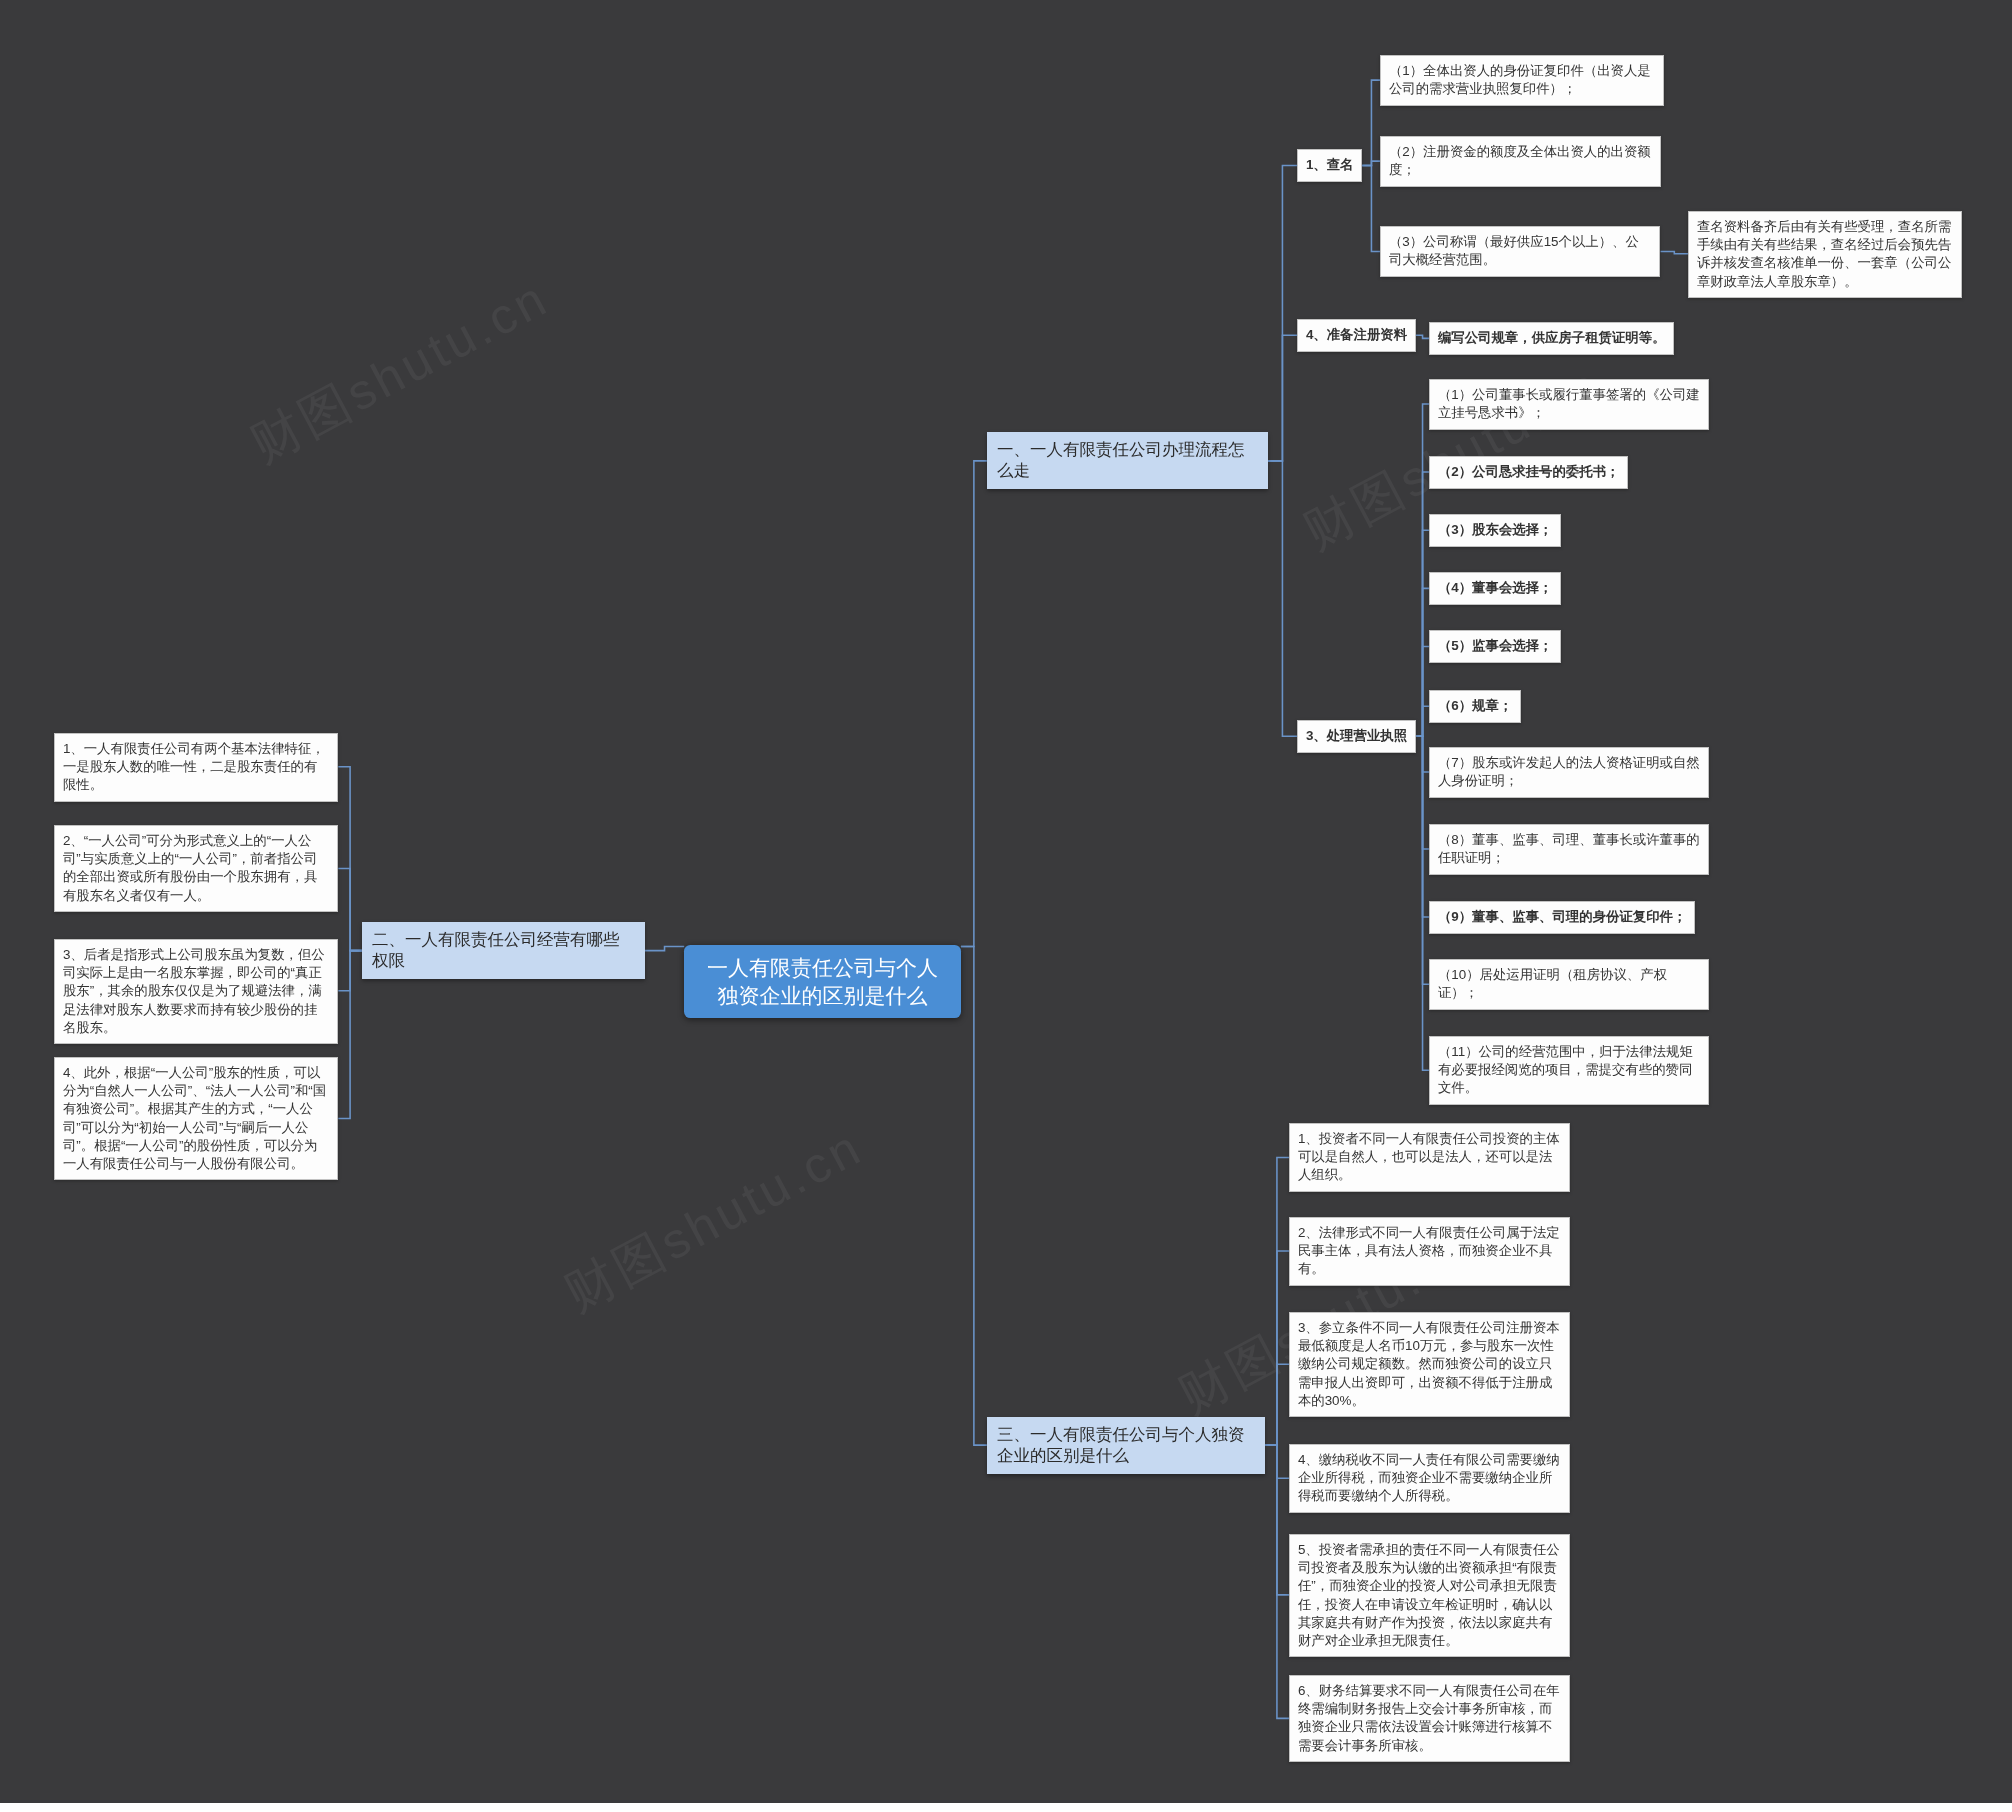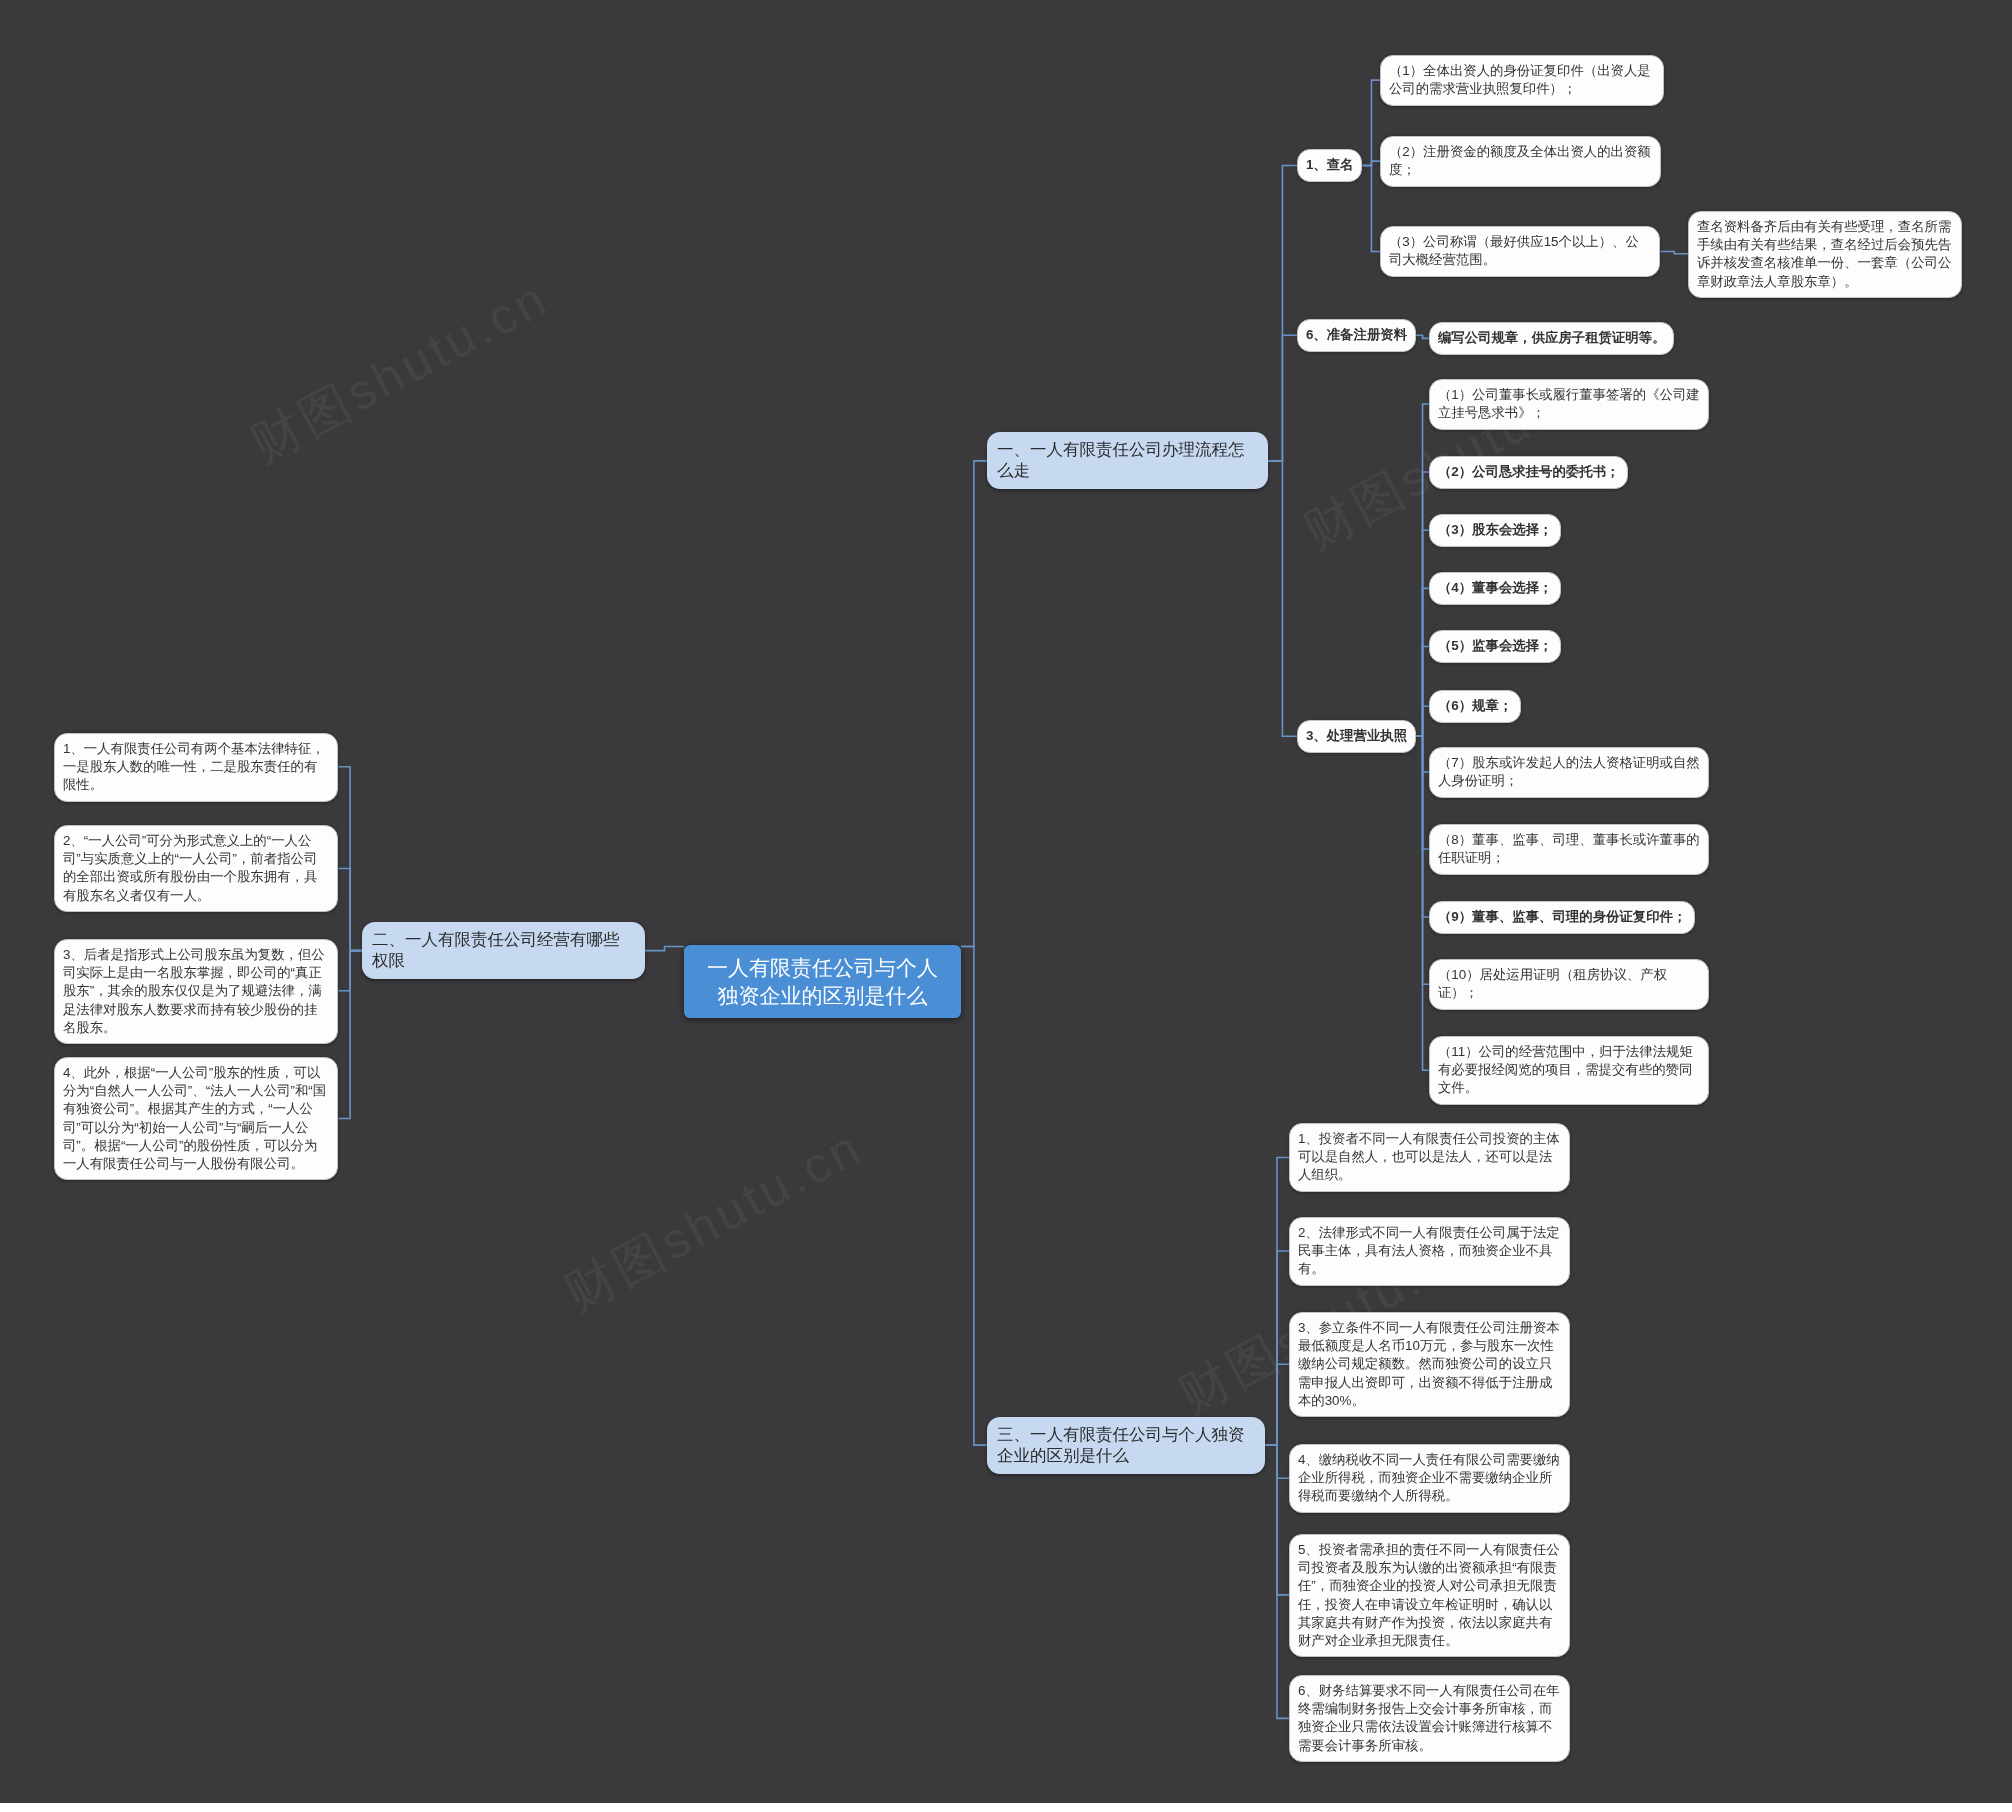--- a/index.html
+++ b/index.html
@@ -4,21 +4,21 @@
 <style>
   * { margin:0; padding:0; box-sizing:border-box; }
   html,body { background:#2e2e30; }
   #canvas {
     position:relative; width:2013px; height:1812px; overflow:hidden;
     background:var(--canvas-bg,#3a3a3c);
     font-family:"Liberation Sans","DejaVu Sans",sans-serif;
   }
   #connectors { position:absolute; left:0; top:0; width:2013px; height:1812px; }
   #connectors path { fill:none; stroke:var(--line,#6a93c8); stroke-width:2; }
-  .node { position:absolute; border-radius:13px; }
+  .node { position:absolute; border-radius:0; }
   .root {
     background:var(--root-bg,#4a8ed5); color:#ffffff; font-size:21px; line-height:1.3;
     padding:9.4px 12.6px; text-align:center; border-radius:6.3px;
     box-shadow:0 1.6px 6.3px rgba(0,0,0,.45);
     margin-top:35px;
   }
   .topic {
     background:var(--topic-bg,#c6d9f1); color:#2b2b2b; font-size:16.5px; line-height:1.3;
     padding:7px 10px; box-shadow:0 1.6px 3.9px rgba(0,0,0,.35);
   }
@@ -79,21 +79,21 @@
   <div class="watermark" style="left:550px;top:1187px">财图shutu.cn</div>
   <div class="watermark" style="left:1164px;top:1289px">财图shutu.cn</div>
 
   <div class="node root" style="left:684px;top:910px;width:277px">一人有限责任公司与个人独资企业的区别是什么</div>
 
   <div class="node topic" style="left:987px;top:432px;width:281px">一、一人有限责任公司办理流程怎么走</div>
   <div class="node topic" style="left:362px;top:922px;width:283px">二、一人有限责任公司经营有哪些权限</div>
   <div class="node topic" style="left:987px;top:1417px;width:278px">三、一人有限责任公司与个人独资企业的区别是什么</div>
 
   <div class="node child nowrap" style="left:1297px;top:149px">1、查名</div>
-  <div class="node child nowrap" style="left:1297px;top:319px">6、准备注册资料</div>
+  <div class="node child nowrap" style="left:1297px;top:319px">4、准备注册资料</div>
   <div class="node child nowrap" style="left:1297px;top:720px">3、处理营业执照</div>
 
   <div class="node child" style="left:1380px;top:55px;width:284px">（1）全体出资人的身份证复印件（出资人是公司的需求营业执照复印件）；</div>
   <div class="node child" style="left:1380px;top:136px;width:281px">（2）注册资金的额度及全体出资人的出资额度；</div>
   <div class="node child" style="left:1380px;top:226px;width:280px">（3）公司称谓（最好供应15个以上）、公司大概经营范围。</div>
   <div class="node child" style="left:1688px;top:211px;width:274px">查名资料备齐后由有关有些受理，查名所需手续由有关有些结果，查名经过后会预先告诉并核发查名核准单一份、一套章（公司公章财政章法人章股东章）。</div>
 
   <div class="node child nowrap" style="left:1429px;top:322px">编写公司规章，供应房子租赁证明等。</div>
 
   <div class="node child" style="left:1429px;top:379px;width:280px">（1）公司董事长或履行董事签署的《公司建立挂号恳求书》；</div>

